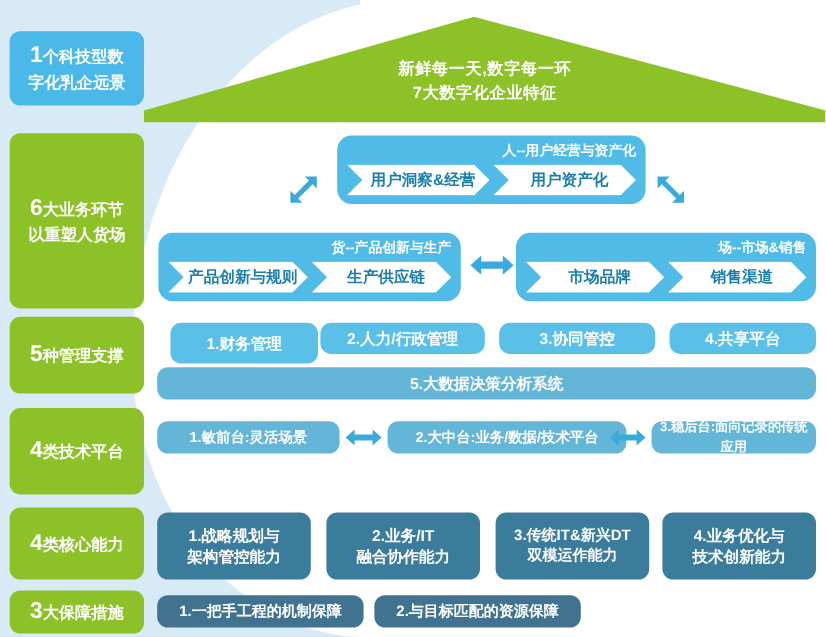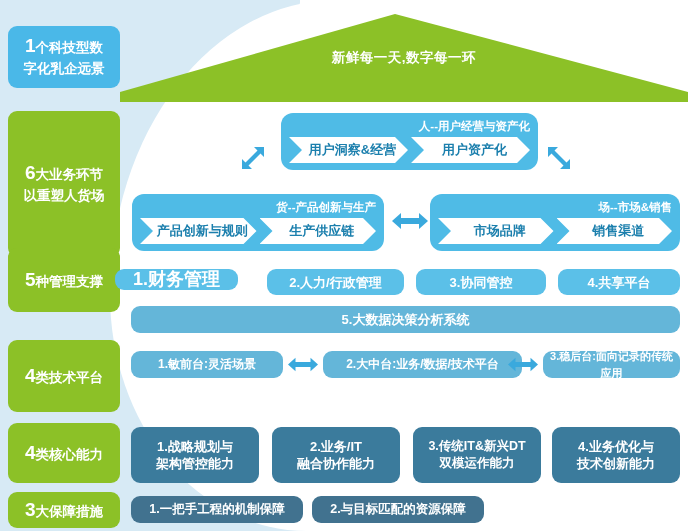--- a/index.html
+++ b/index.html
@@ -143,38 +143,39 @@
   <div class="bg-white-curve"></div>
   <div class="bg-white-right"></div>
   <div class="bg-white-topright"></div>
 
   <div class="roof">
     <svg viewBox="0 0 568 88" preserveAspectRatio="none">
       <polygon points="275,0 568,78 568,88 0,88 0,78" fill="#8cc127"></polygon>
     </svg>
     <div class="roof-text">
       <div>新鲜每一天,数字每一环</div>
+      <div>7大数字化企业特征</div>
     </div>
   </div>
 
   <div class="side blue" style="top:26px;height:62px;">
     <div>
       <span class="num">1</span><span>个科技型数</span><br>
       <span>字化乳企远景</span>
     </div>
   </div>
 
   <div class="side green" style="top:111px;height:146px;">
     <div>
       <span class="num">6</span><span>大业务环节</span><br>
       <span>以重塑人货场</span>
     </div>
   </div>
 
-  <div class="side green" style="top:248px;height:64px;">
+  <div class="side green" style="top:264px;height:64px;">
     <div>
       <span class="num">5</span><span>种管理支撑</span>
     </div>
   </div>
 
   <div class="side green" style="top:340px;height:72px;">
     <div>
       <span class="num">4</span><span>类技术平台</span>
     </div>
   </div>
@@ -230,21 +231,21 @@
   </div>
 
   <div class="panel" style="left:430px;top:194px;width:250px;">
     <div class="panel-title">场--市场&amp;销售</div>
     <div class="chevron-row">
       <div class="chev">市场品牌</div>
       <div class="chev">销售渠道</div>
     </div>
   </div>
 
-  <div class="box c-lightblue" style="left:115px;top:269px;width:123px;height:21px;font-size:18px;">1.财务管理</div>
+  <div class="box c-lightblue" style="left:142px;top:269px;width:123px;height:34px;font-size:13px;">1.财务管理</div>
   <div class="box c-lightblue" style="left:267px;top:269px;width:137px;height:26px;font-size:13px;">2.人力/行政管理</div>
   <div class="box c-lightblue" style="left:416px;top:269px;width:130px;height:26px;font-size:13px;">3.协同管控</div>
   <div class="box c-lightblue" style="left:558px;top:269px;width:122px;height:26px;font-size:13px;">4.共享平台</div>
 
   <div class="box c-midblue" style="left:131px;top:306px;width:549px;height:27px;font-size:13px;">5.大数据决策分析系统</div>
 
   <div class="box c-midblue" style="left:131px;top:351px;width:152px;height:27px;font-size:12px;">1.敏前台:灵活场景</div>
   <div class="arrow" style="left:288px;top:356px;">
     <svg width="30" height="17" viewBox="0 0 36 20">
       <path d="M0 10 L9 2 L9 7 L27 7 L27 2 L36 10 L27 18 L27 13 L9 13 L9 18 Z" fill="#3aa9dd"></path>

